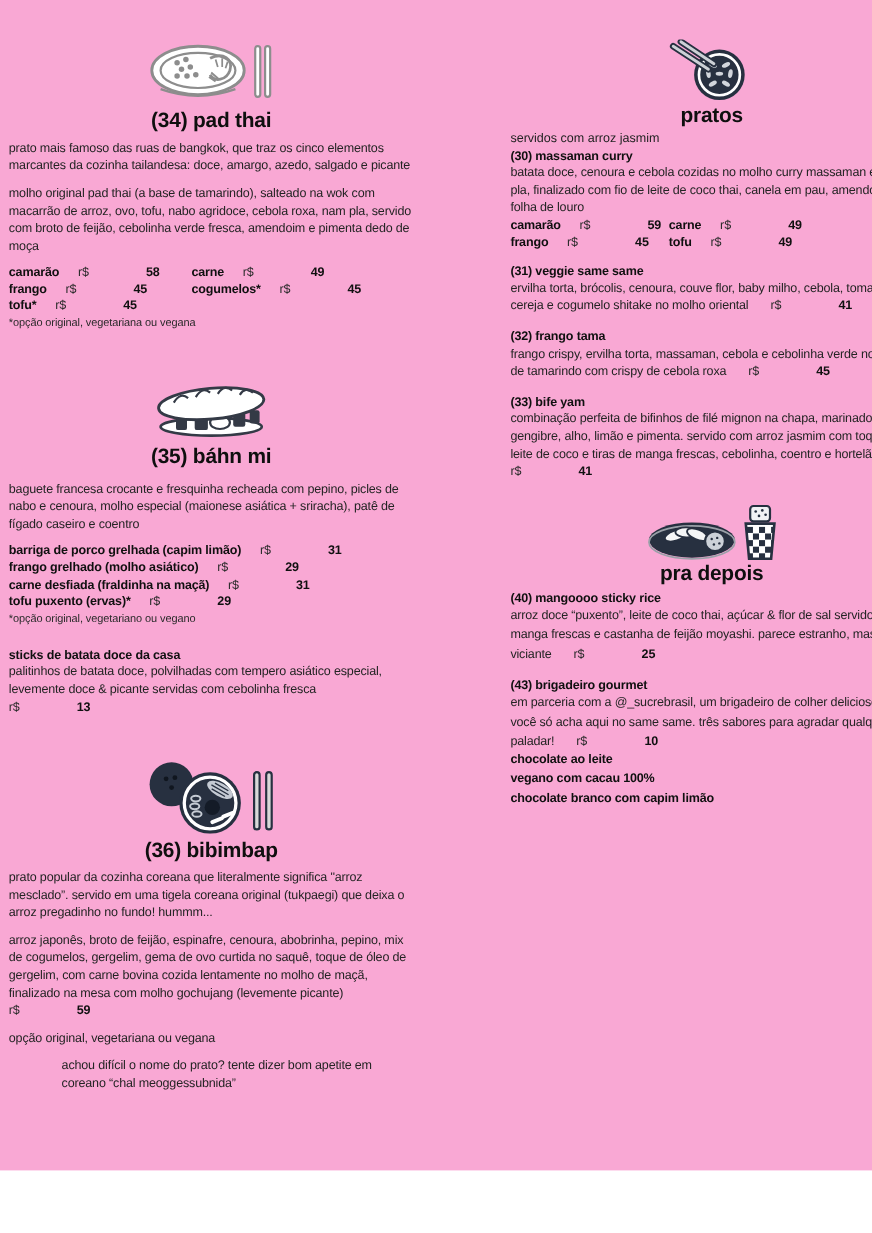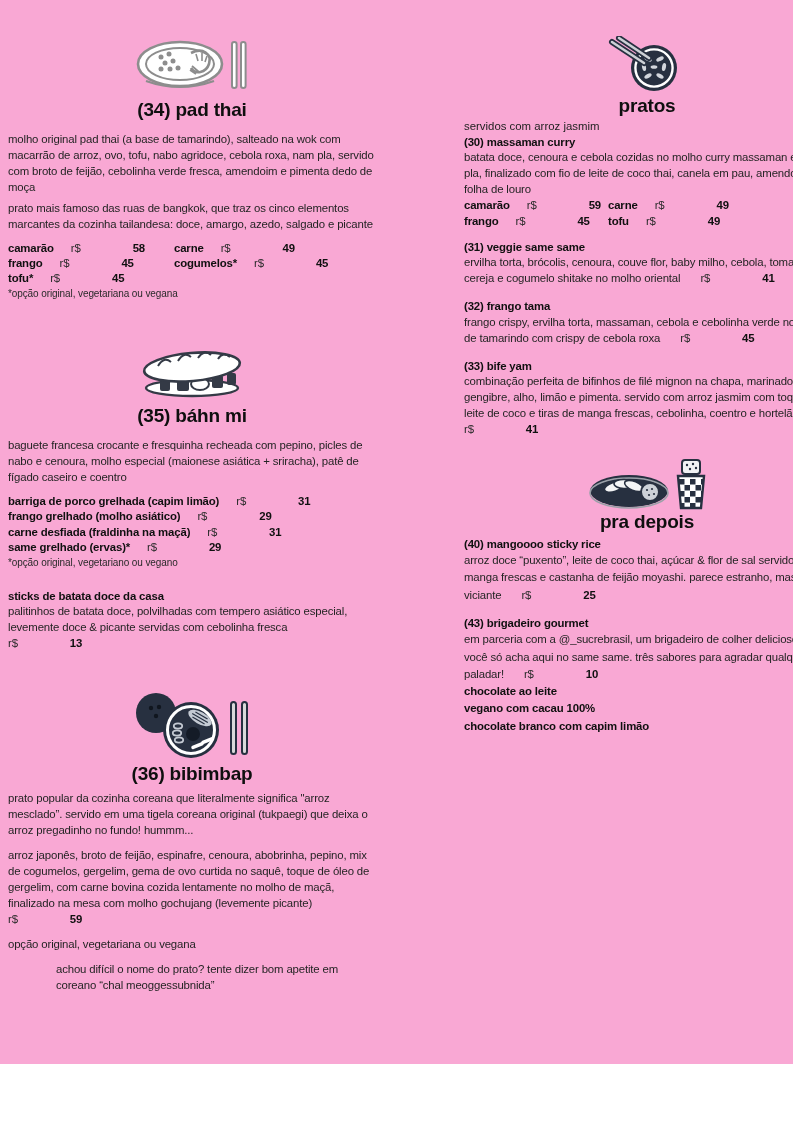--- a/index.html
+++ b/index.html
@@ -59,22 +59,22 @@
           <circle cx="36" cy="31" r="2.5" fill="#8d8d8d"></circle>
         <circle cx="44" cy="30" r="2.5" fill="#8d8d8d"></circle>
         <path d="M57 15 c12 -6 21 1 18 11 c-3 9 -14 11 -18 4" fill="none" stroke="#8d8d8d" stroke-width="2.6"></path>
         <path d="M62 16 l2 7 M68 15 l0 8 M73 18 l-2 6" stroke="#8d8d8d" stroke-width="1.6"></path>
         <path d="M56 32 l6 4 M58 28 l7 6" stroke="#8d8d8d" stroke-width="1.8"></path>
         <rect x="98" y="4" width="4.6" height="46" rx="2.3" fill="#ffffff" stroke="#8d8d8d" stroke-width="2"></rect>
         <rect x="107" y="4" width="4.6" height="46" rx="2.3" fill="#ffffff" stroke="#8d8d8d" stroke-width="2"></rect>
       </svg>
     </div>
     <h2 class="dish-title" style="margin-top:6px;">(34) pad thai</h2>
+    <p class="body" style="margin-top:5px;">prato mais famoso das ruas de bangkok, que traz os cinco elementos marcantes da cozinha tailandesa: doce, amargo, azedo, salgado e picante</p>
     <p class="body" style="margin-top:9px;">molho original pad thai (a base de tamarindo), salteado na wok com macarrão de arroz, ovo, tofu, nabo agridoce, cebola roxa, nam pla, servido com broto de feijão, cebolinha verde fresca, amendoim e pimenta dedo de moça</p>
-    <p class="body" style="margin-top:5px;">prato mais famoso das ruas de bangkok, que traz os cinco elementos marcantes da cozinha tailandesa: doce, amargo, azedo, salgado e picante</p>
     <div class="price-grid grid-padthai" style="margin-top:8px;">
       <div>
         <div class="price-line"><span class="plabel">camarão</span><span class="pgap"></span><span class="pcur">r$</span><span class="pval">58</span></div>
         <div class="price-line"><span class="plabel">frango</span><span class="pgap"></span><span class="pcur">r$</span><span class="pval">45</span></div>
         <div class="price-line"><span class="plabel">tofu*</span><span class="pgap"></span><span class="pcur">r$</span><span class="pval">45</span></div>
       </div>
       <div>
         <div class="price-line"><span class="plabel">carne</span><span class="pgap"></span><span class="pcur">r$</span><span class="pval">49</span></div>
         <div class="price-line"><span class="plabel">cogumelos*</span><span class="pgap"></span><span class="pcur">r$</span><span class="pval">45</span></div>
       </div>
@@ -92,21 +92,21 @@
         <ellipse cx="52" cy="17" rx="48" ry="14" fill="#ffffff" stroke="#343a46" stroke-width="2.6" transform="rotate(-5 52 17)"></ellipse>
         <path d="M18 16 q6 -10 13 -4 M38 11 q6 -10 13 -4 M58 8 q6 -9 13 -3 M78 9 q5 -8 12 -2" fill="none" stroke="#343a46" stroke-width="2"></path>
       </svg>
     </div>
     <h2 class="dish-title" style="margin-top:4px;">(35) báhn mi</h2>
     <p class="body" style="margin-top:9px;">baguete francesa crocante e fresquinha recheada com pepino, picles de nabo e cenoura, molho especial (maionese asiática + sriracha), patê de fígado caseiro e coentro</p>
     <div style="margin-top:8px;">
       <div class="price-line"><span class="plabel">barriga de porco grelhada (capim limão)</span><span class="pgap"></span><span class="pcur">r$</span><span class="pval">31</span></div>
       <div class="price-line"><span class="plabel">frango grelhado (molho asiático)</span><span class="pgap"></span><span class="pcur">r$</span><span class="pval">29</span></div>
       <div class="price-line"><span class="plabel">carne desfiada (fraldinha na maçã)</span><span class="pgap"></span><span class="pcur">r$</span><span class="pval">31</span></div>
-      <div class="price-line"><span class="plabel">same grelhado (ervas)*</span><span class="pgap"></span><span class="pcur">r$</span><span class="pval">29</span></div>
+      <div class="price-line"><span class="plabel">tofu puxento (ervas)*</span><span class="pgap"></span><span class="pcur">r$</span><span class="pval">29</span></div>
     </div>
     <p class="footnote" style="margin-top:1px;">*opção original, vegetariano ou vegano</p>
 
     <p class="item-head" style="margin-top:20px;">sticks de batata doce da casa</p>
     <p class="body"><span>palitinhos de batata doce, polvilhadas com tempero asiático especial, levemente doce &amp; picante servidas com cebolinha fresca</span><span class="pgap-inline"></span><span class="pcur">r$</span><span class="pval">13</span></p>
 
     <div class="icon-wrap" style="margin-top:40px;">
       <svg width="126" height="66" viewBox="0 0 126 66" aria-hidden="true">
         <circle cx="27" cy="21" r="20" fill="#273040"></circle>
         <circle cx="22" cy="16" r="2.2" fill="#10161f"></circle>

